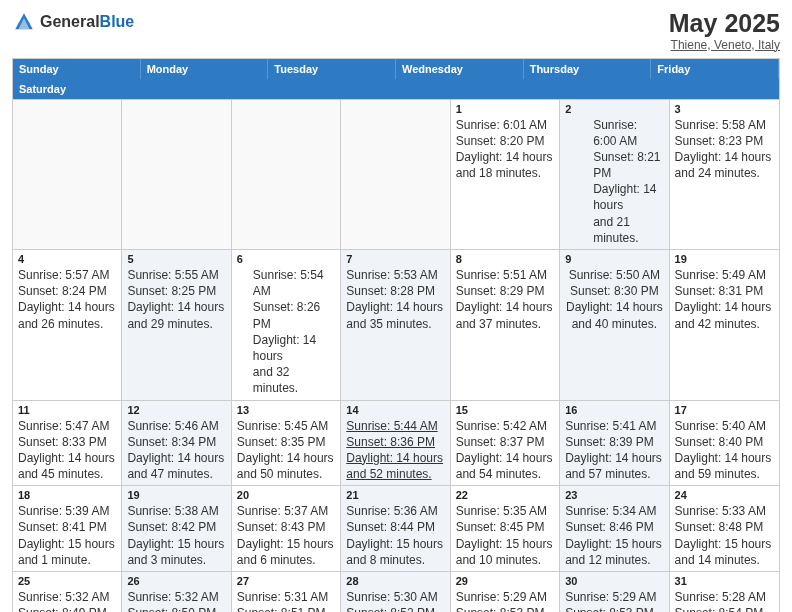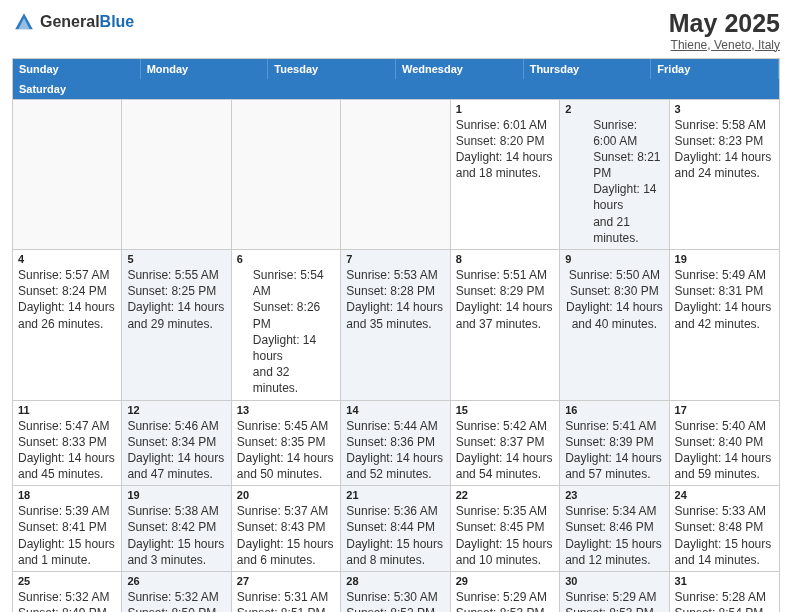--- a/index.html
+++ b/index.html
@@ -253,21 +253,21 @@
           </div>
           <div class="cal-cell">
             <div class="day-num">13</div>
             <div class="cell-text" style="white-space: pre-line;">Sunrise: 5:45 AM
 Sunset: 8:35 PM
 Daylight: 14 hours
 and 50 minutes.</div>
           </div>
           <div class="cal-cell shaded">
             <div class="day-num">14</div>
-            <div class="cell-text" style="white-space: pre-line;">Sunrise: 5:44 AM
+            <div class="cell-text" style="white-space: pre-line; text-decoration: underline;">Sunrise: 5:44 AM
 Sunset: 8:36 PM
 Daylight: 14 hours
 and 52 minutes.</div>
           </div>
           <div class="cal-cell">
             <div class="day-num">15</div>
             <div class="cell-text" style="white-space: pre-line;">Sunrise: 5:42 AM
 Sunset: 8:37 PM
 Daylight: 14 hours
 and 54 minutes.</div>

